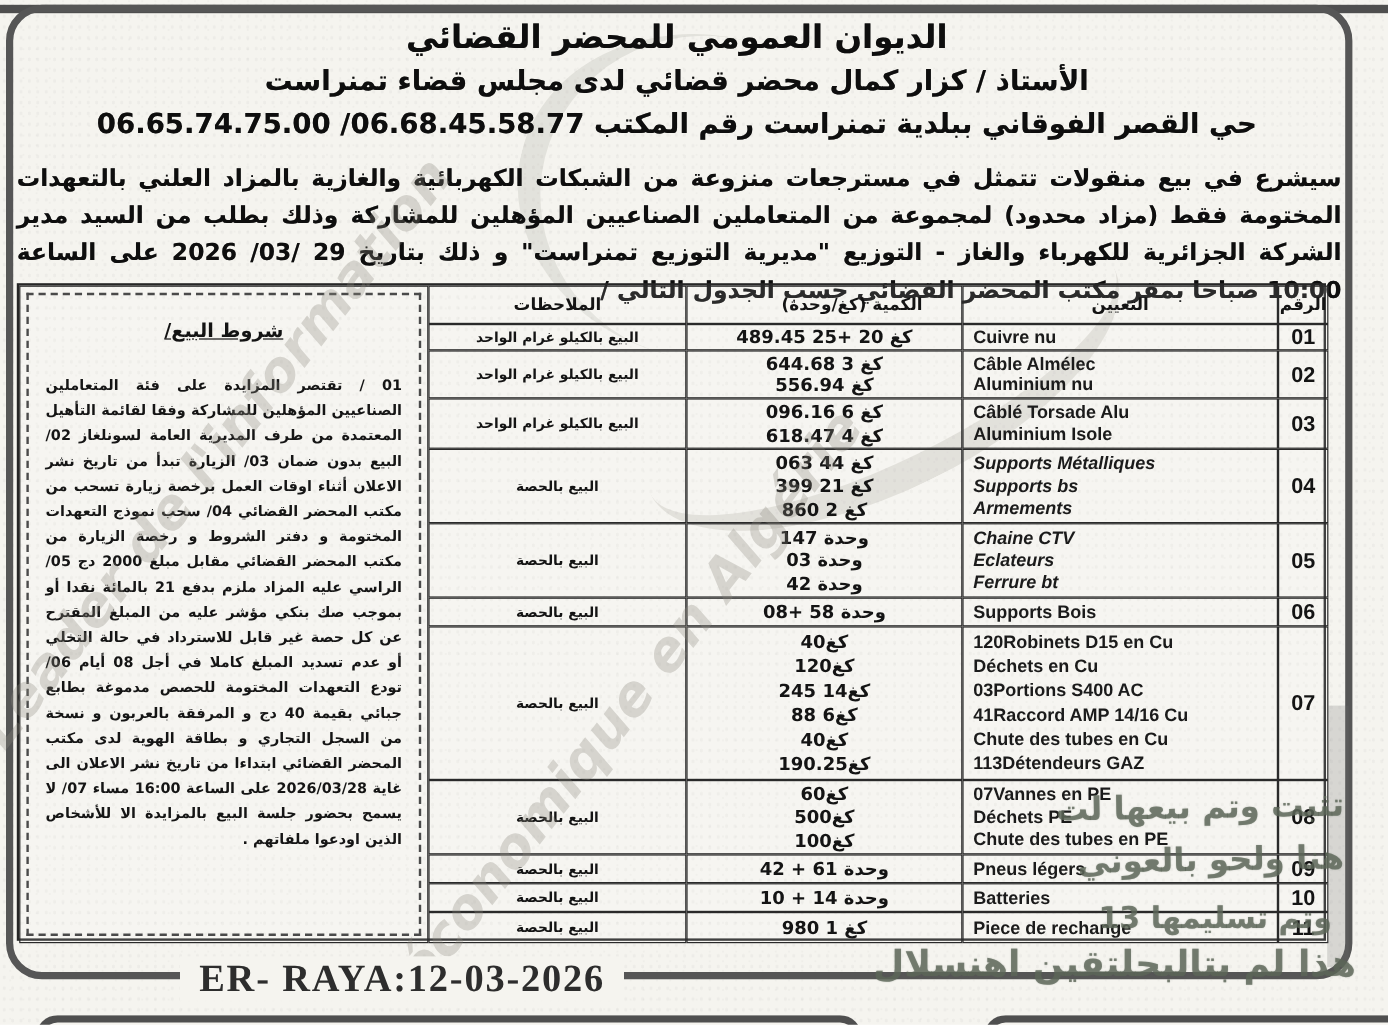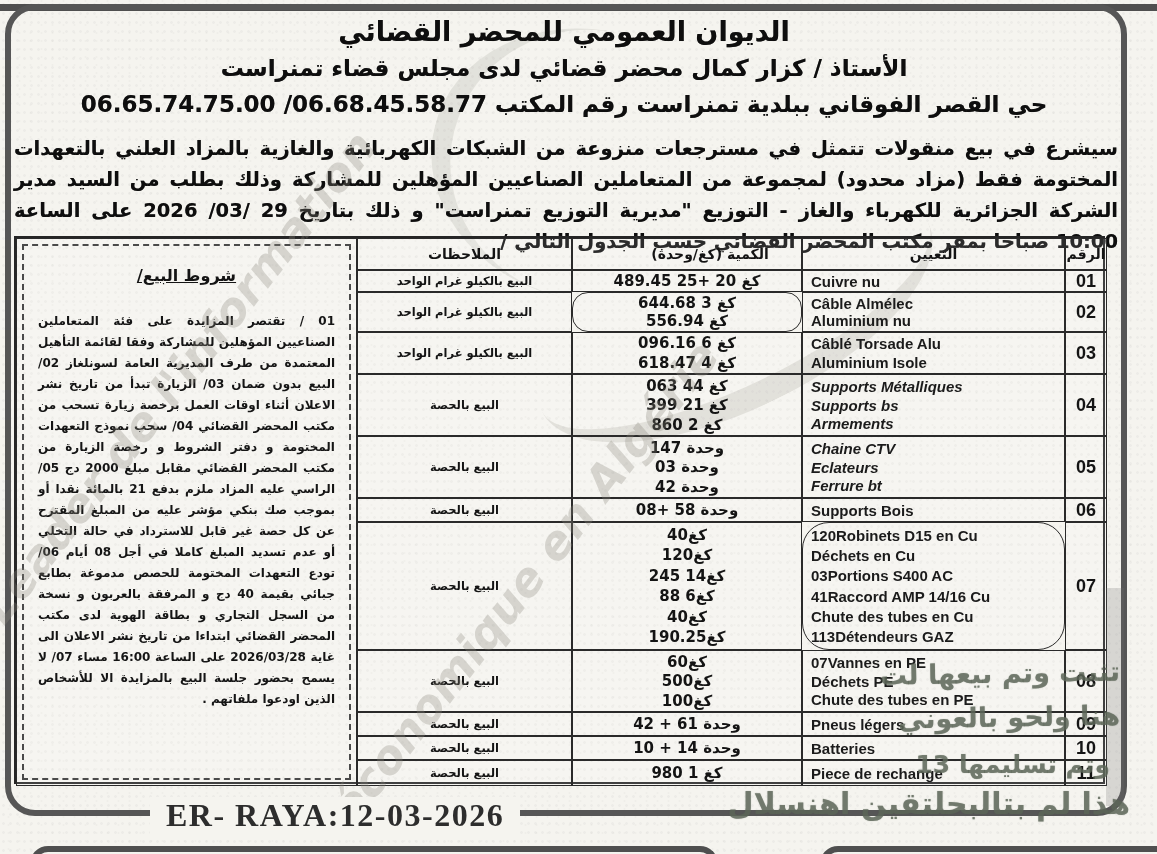--- a/index.html
+++ b/index.html
@@ -102,21 +102,21 @@
       <div class="tcell th" style="grid-area: 1 / 5;">الرقم</div>
       <div class="tcell note" style="grid-area: 2 / 2;">البيع بالكيلو غرام الواحد</div>
       <div class="tcell qty" style="grid-area: 2 / 3;">
         <div dir="ltr">كغ 20 +25 489.45</div>
       </div>
       <div class="tcell des" style="grid-area: 2 / 4;">
         <div>Cuivre nu</div>
       </div>
       <div class="tcell num" style="grid-area: 2 / 5;">01</div>
       <div class="tcell note" style="grid-area: 3 / 2;">البيع بالكيلو غرام الواحد</div>
-      <div class="tcell qty" style="grid-area: 3 / 3; border-radius: 16px;">
+      <div class="tcell qty" style="grid-area: 3 / 3;">
         <div dir="ltr">كغ 3 644.68</div>
         <div dir="ltr">كغ 556.94</div>
       </div>
       <div class="tcell des" style="grid-area: 3 / 4;">
         <div>Câble Almélec</div>
         <div>Aluminium nu</div>
       </div>
       <div class="tcell num" style="grid-area: 3 / 5;">02</div>
       <div class="tcell note" style="grid-area: 4 / 2;">البيع بالكيلو غرام الواحد</div>
       <div class="tcell qty" style="grid-area: 4 / 3;">
@@ -162,21 +162,21 @@
       <div class="tcell num" style="grid-area: 7 / 5;">06</div>
       <div class="tcell note" style="grid-area: 8 / 2;">البيع بالحصة</div>
       <div class="tcell qty" style="grid-area: 8 / 3; text-align: right;">
         <div dir="ltr">كغ40</div>
         <div dir="ltr">كغ120</div>
         <div dir="ltr">كغ14 245</div>
         <div dir="ltr">كغ6 88</div>
         <div dir="ltr">كغ40</div>
         <div dir="ltr">كغ190.25</div>
       </div>
-      <div class="tcell des" style="grid-area: 8 / 4; border-radius: 27px;">
+      <div class="tcell des" style="grid-area: 8 / 4;">
         <div>120Robinets D15 en Cu</div>
         <div>Déchets en Cu</div>
         <div>03Portions S400 AC</div>
         <div>41Raccord AMP 14/16 Cu</div>
         <div>Chute des tubes en Cu</div>
         <div>113Détendeurs GAZ</div>
       </div>
       <div class="tcell num" style="grid-area: 8 / 5;">07</div>
       <div class="tcell note" style="grid-area: 9 / 2;">البيع بالحصة</div>
       <div class="tcell qty" style="grid-area: 9 / 3;">

